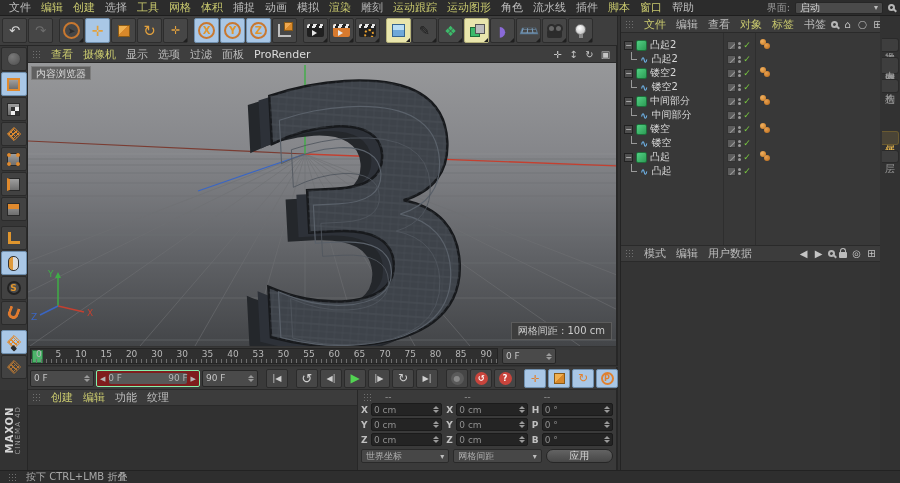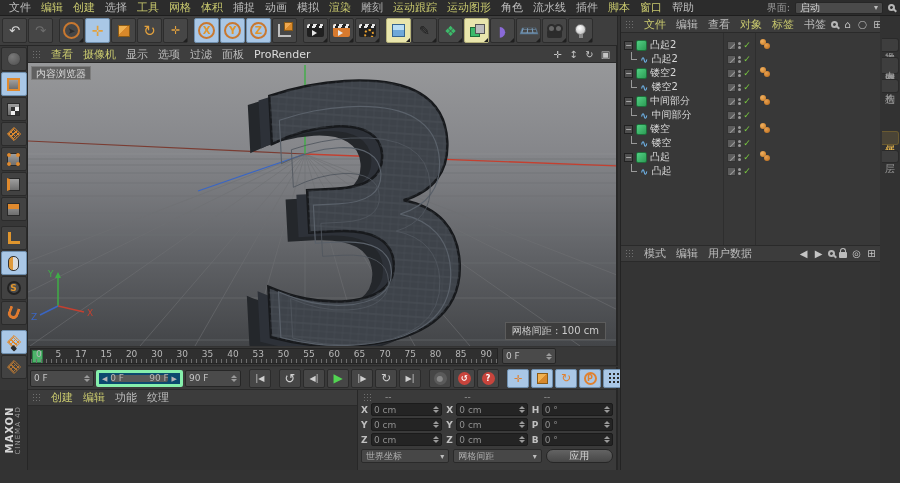--- a/index.html
+++ b/index.html
@@ -78,37 +78,37 @@
 
   
   .viewport { position:absolute; left:28px; top:46px; width:590px; height:301px; border-right:2px solid #272727; }
   .vp-menu { height:17px; background:#3e3e3e; border-bottom:1px solid #2a2a2a; display:flex; align-items:center; font-size:11px; }
   .grip { width:10px; height:9px; margin:0 4px; background:radial-gradient(#707070 1px, transparent 1px); background-size:3px 3px; flex:none; }
   .vp-icons { margin-left:auto; display:flex; gap:3px; padding-right:4px; color:#c5c5c5; font-size:10px; }
   .vp-icons span { width:13px; text-align:center; }
   .vp-canvas { position:relative; height:283px; background:linear-gradient(#97989a,#85868a 32%,#606266 68%,#434548); overflow:hidden; }
   .vp-canvas svg { position:absolute; inset:0; }
   .vp-viewlabel { position:absolute; left:3px; top:3px; background:#606060; border:1px solid #7d7d7d; color:#d8d8d8; font-size:10px; padding:0 4px; height:14px; line-height:13px; }
-  .vp-gridlabel { position:absolute; right:10px; bottom:6px; background:#3d3d3d; border:1px solid #5c5c5c; color:#cccccc; font-size:10px; padding:1px 6px; }
+  .vp-gridlabel { position:absolute; right:4px; bottom:6px; background:#3d3d3d; border:1px solid #5c5c5c; color:#cccccc; font-size:10px; padding:1px 6px; }
 
   
   .timeline { position:absolute; left:28px; top:347px; width:590px; height:19px; background:#383838; border-bottom:1px solid #2a2a2a; display:flex; align-items:stretch; border-right:2px solid #272727; }
   .ruler { position:relative; flex:0 0 468px; background:#2f2f2f; border:1px solid #242424; margin:1px 2px; display:flex; justify-content:space-between; padding:0 5px; }
   .ruler::after { content:""; position:absolute; left:0; right:0; bottom:0; height:4px; background:repeating-linear-gradient(90deg,#6e6e6e 0 1px,transparent 1px 5px); }
   .tick { font-size:9px; color:#b8b8b8; line-height:11px; z-index:1; }
   .playhead { position:absolute; left:1px; top:1px; width:11px; height:13px; background:#4db36a; border:1px solid #2c7a42; z-index:0; }
   .frame-spin { flex:0 0 54px; margin:1px 2px; background:#4a4a4a; border:1px solid #262626; border-radius:2px; font-size:9px; color:#c5c5c5; display:flex; align-items:center; justify-content:space-between; padding:0 3px; }
   .stepper { display:inline-flex; flex-direction:column; gap:1px; flex:none; }
   .stepper::before { content:""; border-left:3px solid transparent; border-right:3px solid transparent; border-bottom:3px solid #9a9a9a; }
   .stepper::after { content:""; border-left:3px solid transparent; border-right:3px solid transparent; border-top:3px solid #9a9a9a; }
 
   
   .transport { position:absolute; left:28px; top:367px; width:590px; height:23px; background:#3a3a3a; border-bottom:1px solid #2a2a2a; display:flex; align-items:center; gap:2px; padding:0 2px; font-size:9px; border-right:2px solid #272727; }
   .tspin { width:64px; height:17px; background:#4a4a4a; border:1px solid #262626; border-radius:2px; color:#c5c5c5; display:flex; align-items:center; justify-content:space-between; padding:0 3px; flex:none; }
-  .trange { width:87px; height:17px; background:#0c4a6e; border:3px solid #86efac; border-radius:2px; position:relative; display:flex; align-items:center; justify-content:space-between; padding:0 3px; color:#b5b5b5; flex:none; }
+  .trange { width:104px; height:17px; background:#7f1d1d; border:1px solid #86efac; border-radius:2px; position:relative; display:flex; align-items:center; justify-content:space-between; padding:0 3px; color:#b5b5b5; flex:none; }
   .trange-bar { position:absolute; left:12px; right:12px; top:2px; bottom:2px; background:#585858; border-radius:2px; }
   .trange span { z-index:1; }
   .tbn { width:22px; height:19px; background:#464646; border:1px solid #2b2b2b; border-radius:2px; display:flex; align-items:center; justify-content:center; color:#cfcfcf; font-size:10px; flex:none; }
   .tbn.play { color:#52d452; font-size:12px; }
   .tbn.dim { color:#6a6a6a; }
   .tbn.sel-b { background:#a9c7e6; border-color:#6f8fae; color:#e0812f; }
   .redc { width:13px; height:13px; border-radius:50%; background:#c8443c; color:#fff; font-size:8px; font-weight:bold; display:flex; align-items:center; justify-content:center; }
   .greyc { width:13px; height:13px; border-radius:50%; background:#5a5a5a; color:#888; font-size:8px; display:flex; align-items:center; justify-content:center; }
   .circ-p { width:13px; height:13px; border:2px solid #e0812f; border-radius:50%; font-size:8px; font-weight:bold; color:#e0812f; display:flex; align-items:center; justify-content:center; }
   .dotsgrid { width:12px; height:12px; background:radial-gradient(#2b2b2b 1.4px, transparent 1.5px); background-size:4px 4px; }
@@ -449,21 +449,21 @@
       <span class="vp-gridlabel">网格间距 : 100 cm</span>
     </div>
   </div>
 
   <div class="timeline">
     <div class="ruler">
       <span class="playhead"></span>
 
     <span class="tick">0</span>
         <span class="tick">5</span>
-        <span class="tick">17</span>
+        <span class="tick">10</span>
         <span class="tick">15</span>
         <span class="tick">20</span>
         <span class="tick">30</span>
         <span class="tick">30</span>
         <span class="tick">35</span>
         <span class="tick">40</span>
         <span class="tick">53</span>
         <span class="tick">50</span>
         <span class="tick">55</span>
         <span class="tick">60</span>
@@ -883,14 +883,18 @@
 
   <div class="righttabs">
     <span class="rtab">场次</span>
     <span class="rtab">内容浏览器</span>
     <span class="rtab">构造</span>
     <span class="rtab-spacer"></span>
     <span class="rtab active">属性</span>
     <span class="rtab">层</span>
   </div>
 
+  <div class="statusbar">
+    <span class="grip"></span>
+    <span>按下 CTRL+LMB 折叠</span>
+  </div>
 
 </div>
 
 </body></html>

